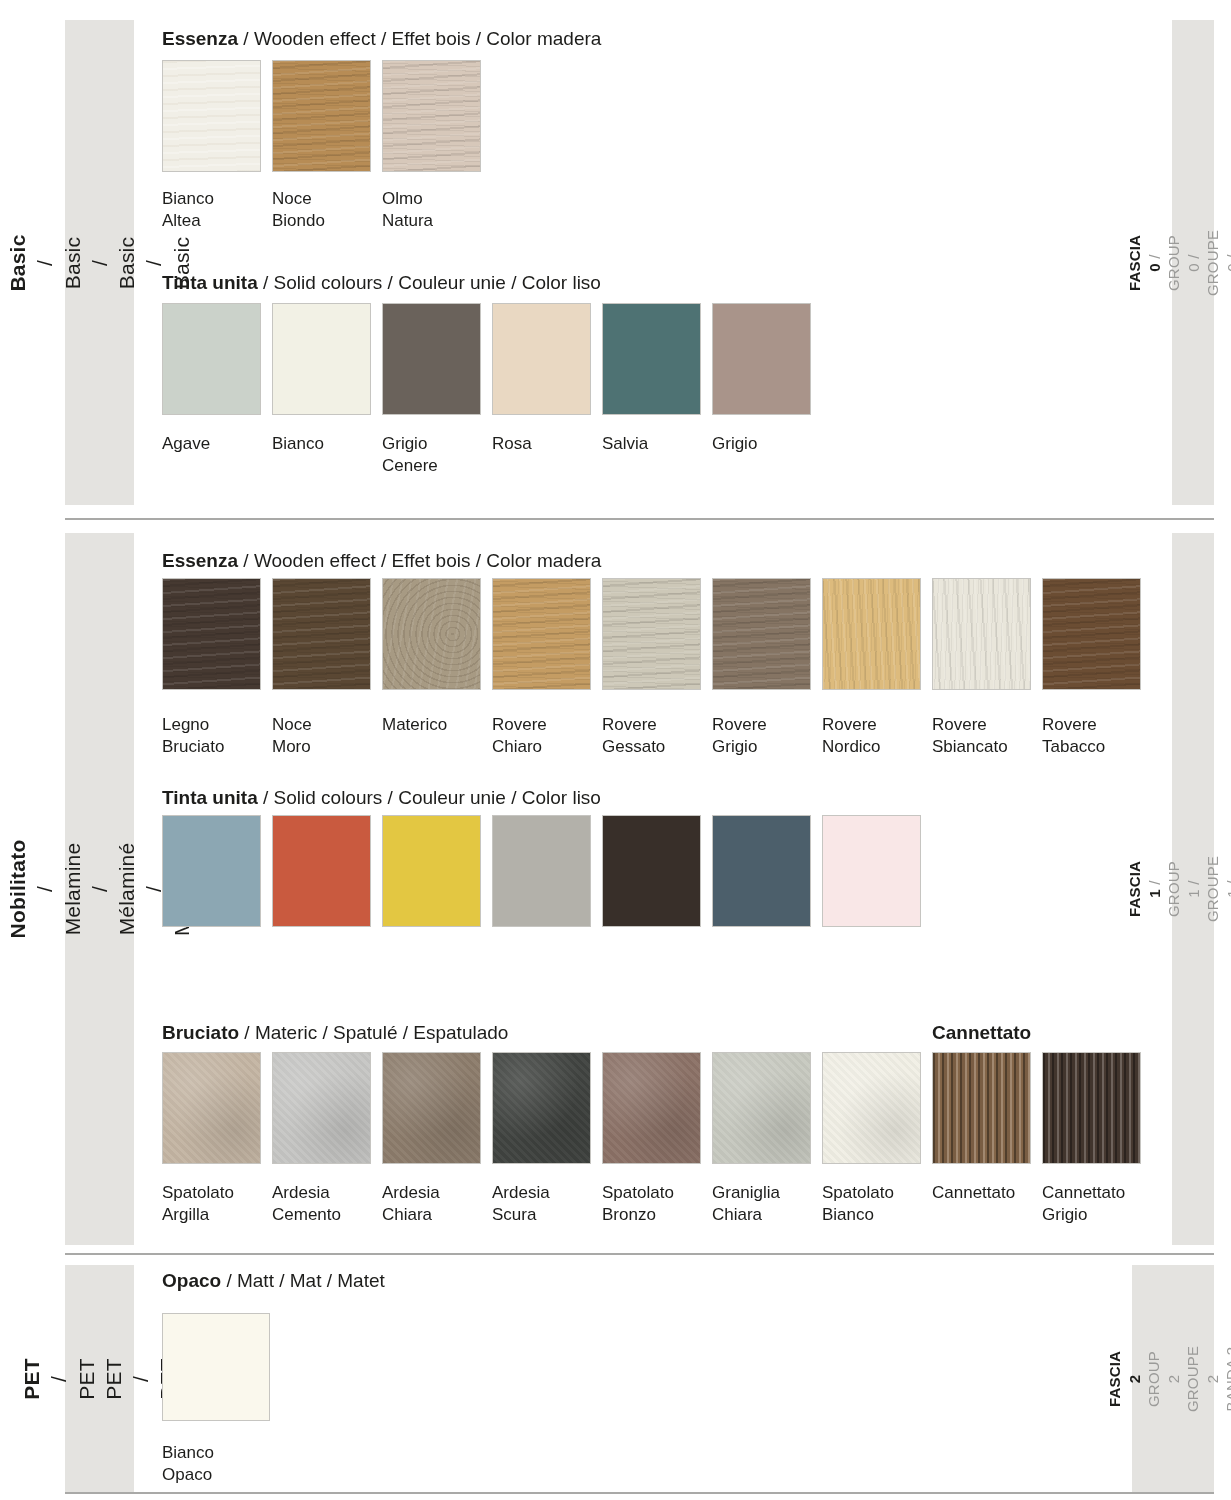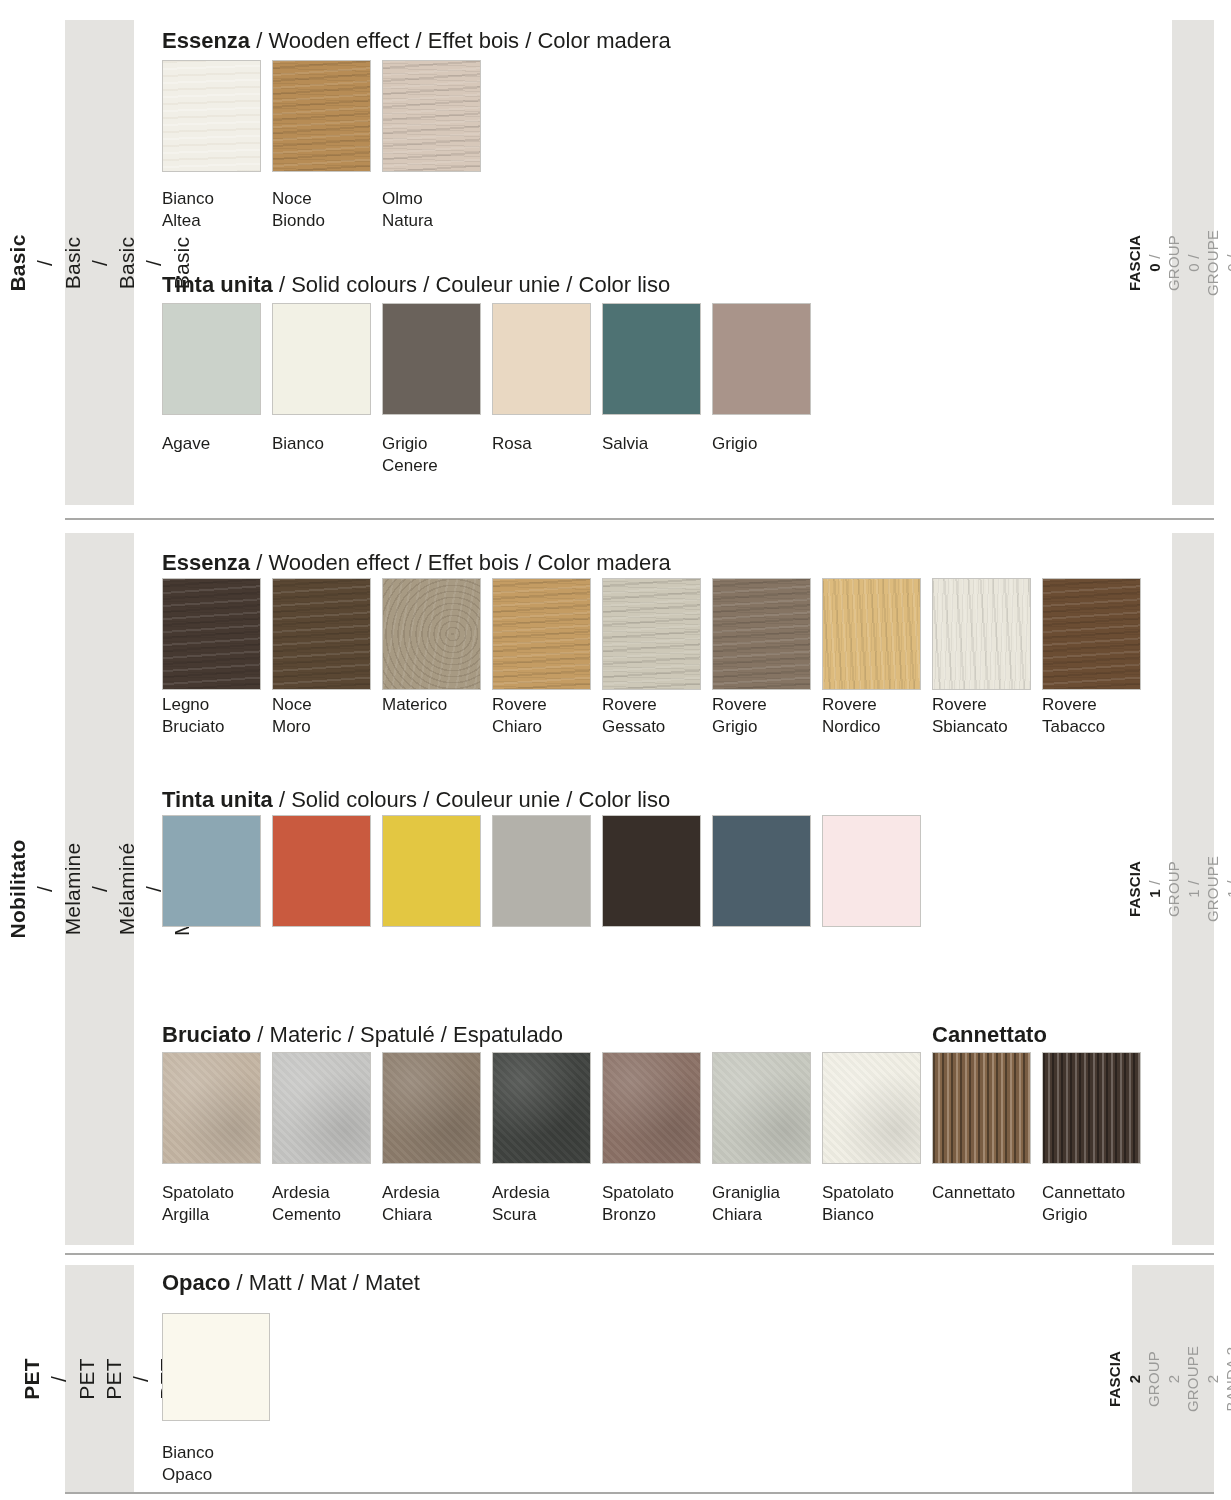--- a/index.html
+++ b/index.html
@@ -14,21 +14,21 @@
   .vbar.r2{left:1132px;width:82px;}
 
   .vlabel{position:absolute;left:50%;top:50%;
           transform:translate(-50%,-50%) rotate(-90deg);
           white-space:pre-line;text-align:center;line-height:1.3;}
   .vlabel.big{font-size:21px;letter-spacing:.2px;}
   .vlabel.small{font-size:15px;letter-spacing:.2px;}
   .vlabel b{font-weight:700;}
   .muted{color:#9b9b99;}
 
-  .ghead{position:absolute;left:162px;font-size:22px;white-space:nowrap;}
+  .ghead{position:absolute;left:162px;font-size:19px;white-space:nowrap;}
   .ghead b{font-weight:700;}
 
   .row{position:absolute;left:162px;display:flex;gap:11px;}
   .row.labels{gap:0;}
   .sw{width:99px;height:112px;box-sizing:border-box;border:1px solid #c6c5c1;background:#eee;flex:none;}
   .sw.pet{width:108px;height:108px;}
   .cell{width:110px;flex:none;font-size:17px;line-height:1.28;white-space:pre-line;}
 
   
   .tex-wood{background-image:
@@ -116,21 +116,21 @@
   <div class="sw tex-wood" style="background-color: rgb(70, 57, 49);"></div>
       <div class="sw tex-wood" style="background-color: rgb(90, 71, 51);"></div>
       <div class="sw tex-rings" style="background-color: rgb(167, 154, 131);"></div>
       <div class="sw tex-wood" style="background-color: rgb(196, 156, 99);"></div>
       <div class="sw tex-wood" style="background-color: rgb(205, 200, 184);"></div>
       <div class="sw tex-wood" style="background-color: rgb(133, 116, 99);"></div>
       <div class="sw tex-wood-v" style="background-color: rgb(221, 187, 125);"></div>
       <div class="sw tex-wood-v" style="background-color: rgb(233, 230, 219);"></div>
       <div class="sw tex-wood" style="background-color: rgb(107, 77, 51);"></div>
     </div>
-  <div class="row labels" style="top:694px">
+  <div class="row labels" style="top:714px">
 
   <div class="cell">Legno
 Bruciato</div>
       <div class="cell">Noce
 Moro</div>
       <div class="cell">Materico</div>
       <div class="cell">Rovere
 Chiaro</div>
       <div class="cell">Rovere
 Gessato</div>

